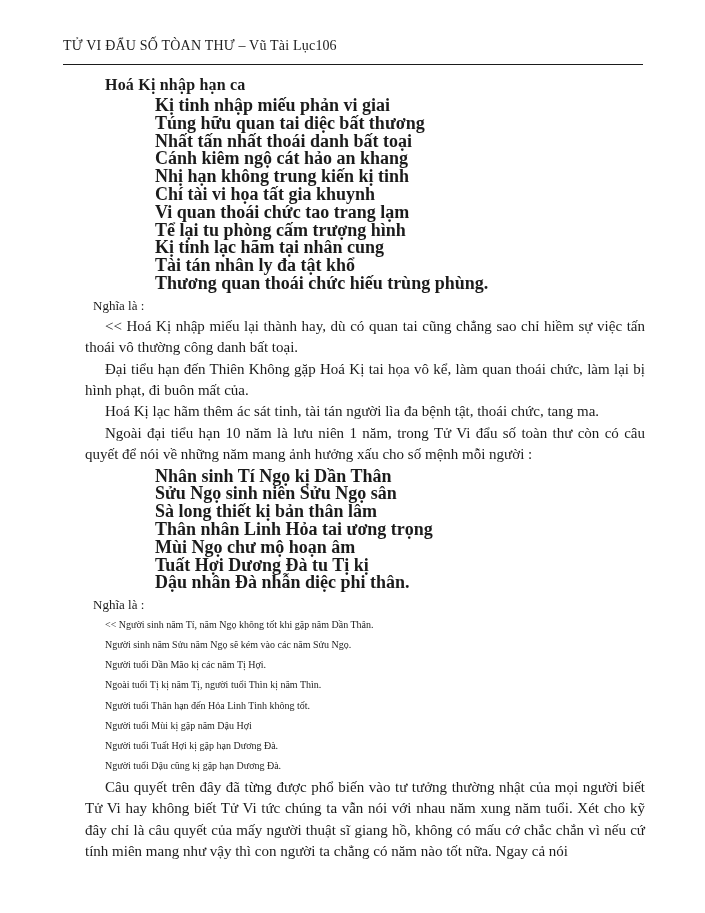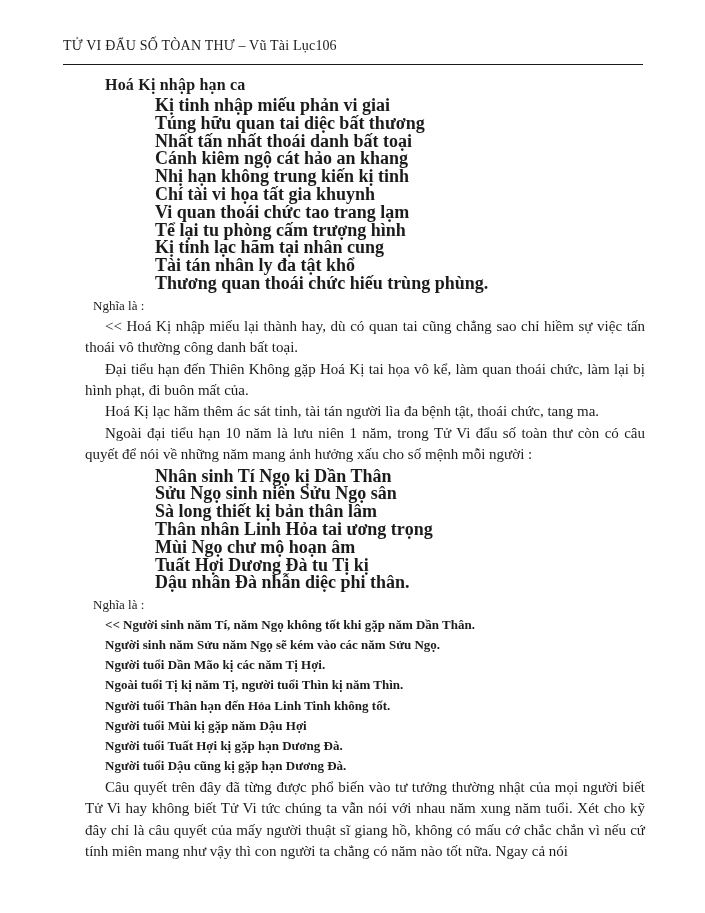--- a/index.html
+++ b/index.html
@@ -55,24 +55,23 @@
   .para {
     margin: 0;
     font-size: 15px;
     line-height: 21.4px;
     text-align: justify;
     text-align-last: left;
     text-indent: 20px;
   }
   .meaning-line {
     padding-left: 20px;
-    font-size: 13px;
+    font-size: 10px;
     line-height: 20.1px;
     white-space: nowrap;
-    font-weight: bold;
   }
   .closing { margin-top: 1px; }
 </style>
 </head>
 <body>
 
 <div class="page">
 
   <div class="header">
     <span class="book-title">TỬ VI ĐẨU SỐ TÒAN THƯ – Vũ Tài Lục</span>

